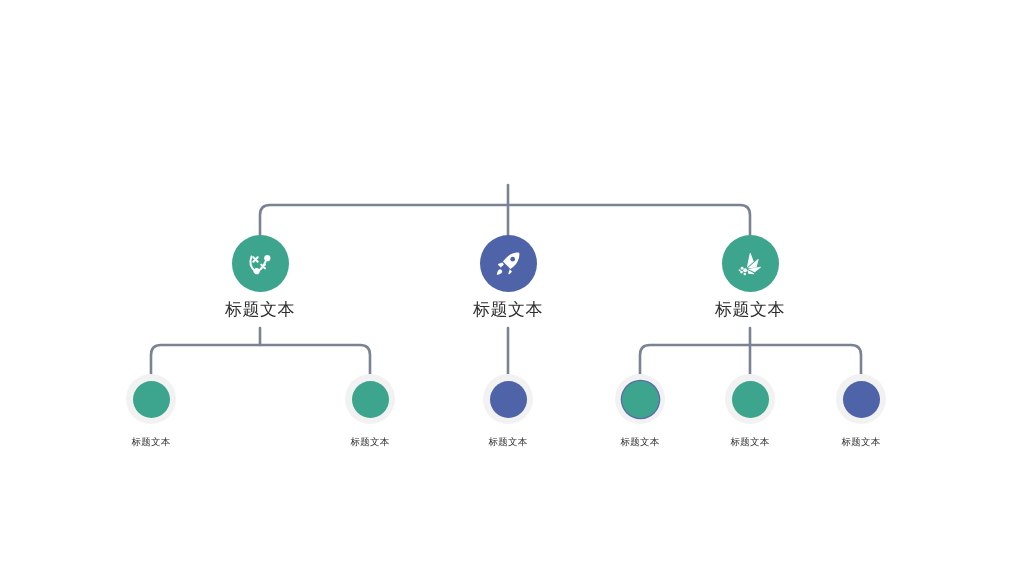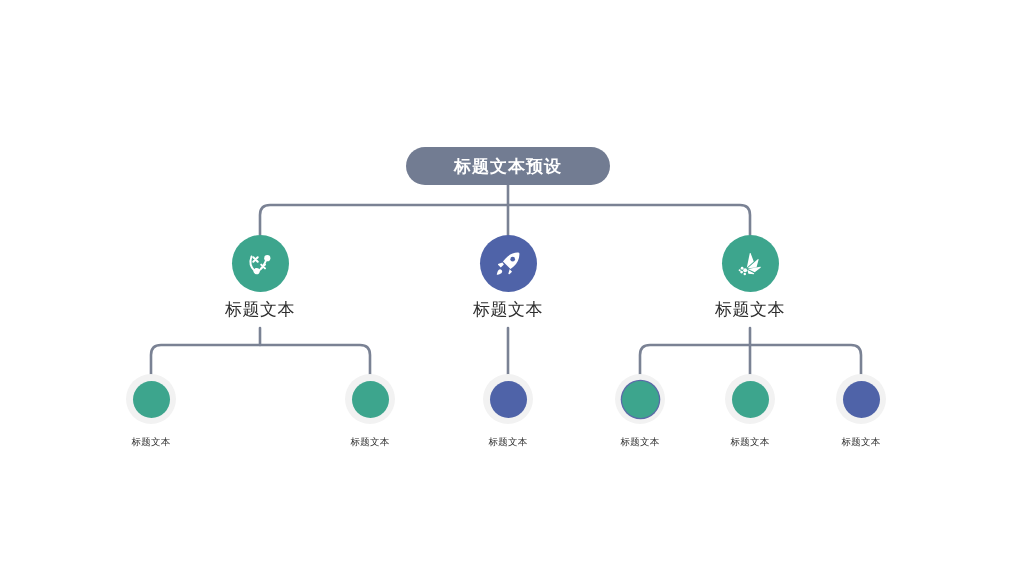--- a/index.html
+++ b/index.html
@@ -109,23 +109,20 @@
       <path d="M151,375 L151,355 Q151,345 161,345 L360,345 Q370,345 370,355 L370,375"></path>
 
       <path d="M508,328 L508,375"></path>
 
       <path d="M750,328 L750,345"></path>
       <path d="M640,375 L640,355 Q640,345 650,345 L851,345 Q861,345 861,355 L861,375"></path>
       <path d="M750,345 L750,375"></path>
     </g>
   </svg>
 
-  <div class="root-node">
-    <span class="root-label">标题文本预设</span>
-  </div>
 
   <div class="l2-node" style="left:200px; top:235px;">
     <div class="l2-circle" style="background:#3DA58D;">
 
       <svg class="icon-svg" width="32" height="32" viewBox="0 0 32 32">
         <g fill="none" stroke="#ffffff" stroke-width="1.9" stroke-linecap="round">
           <path d="M7.5,8.5 C5.6,13.5 6.6,19 10.4,22.6"></path>
           <path d="M15.3,22.4 C18.6,19.6 20.9,15.4 22.6,10.8"></path>
         </g>
         <circle cx="23.3" cy="10.2" r="3.1" fill="#ffffff"></circle>

